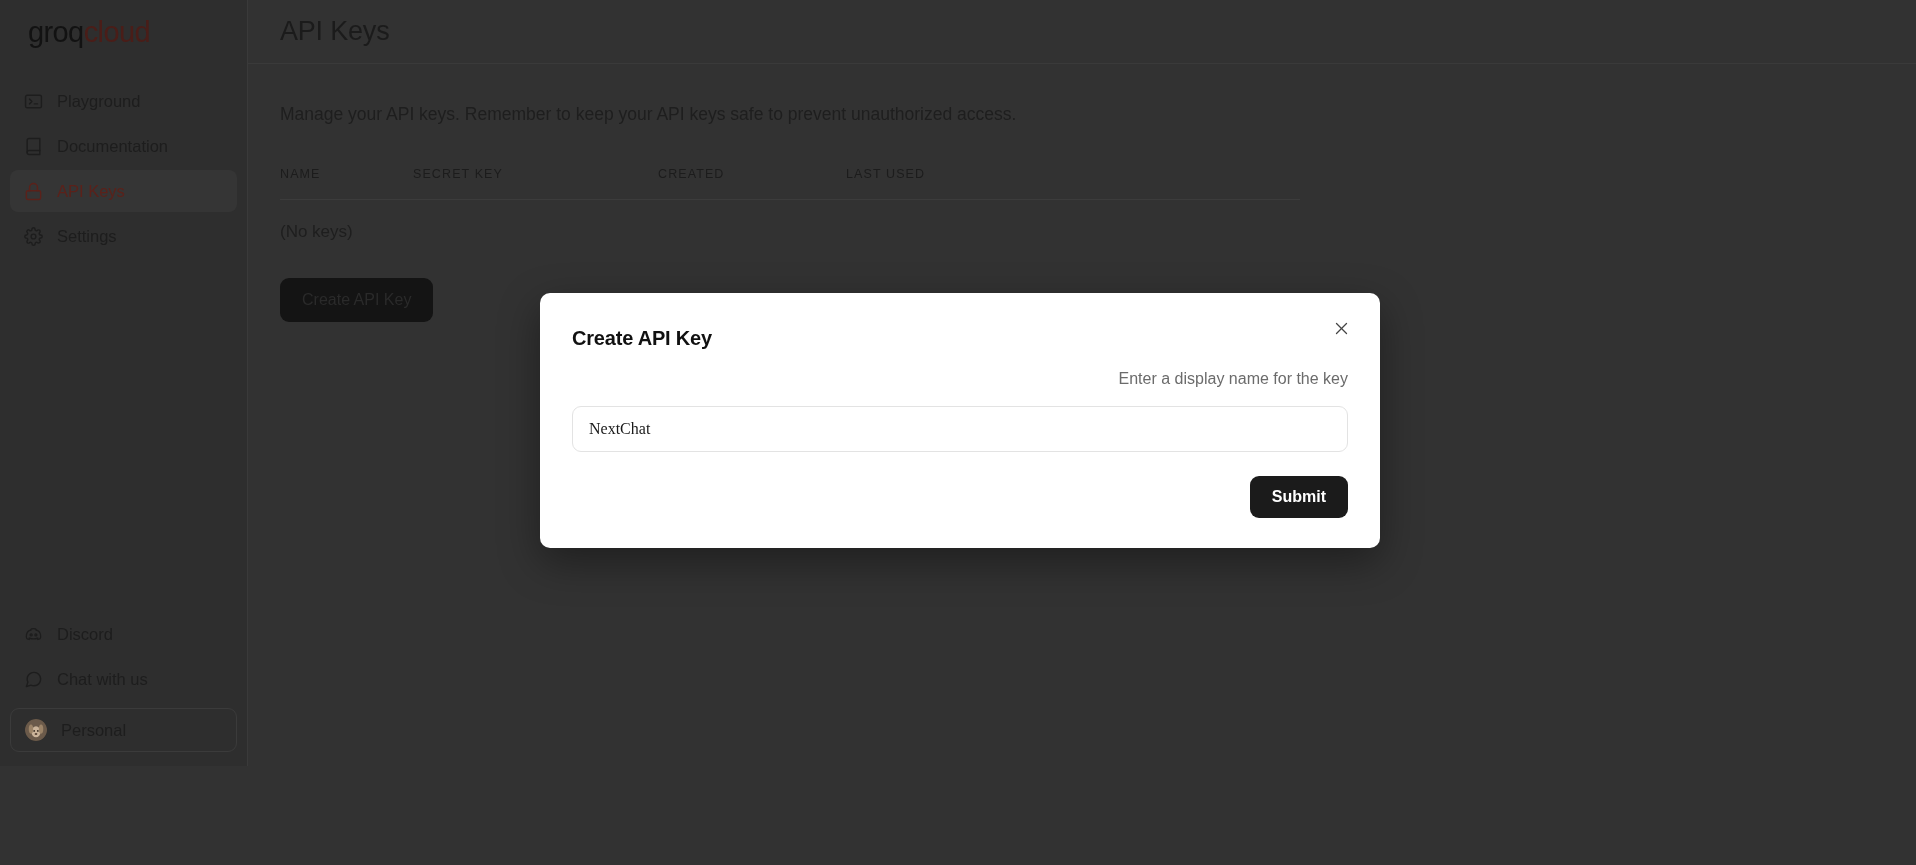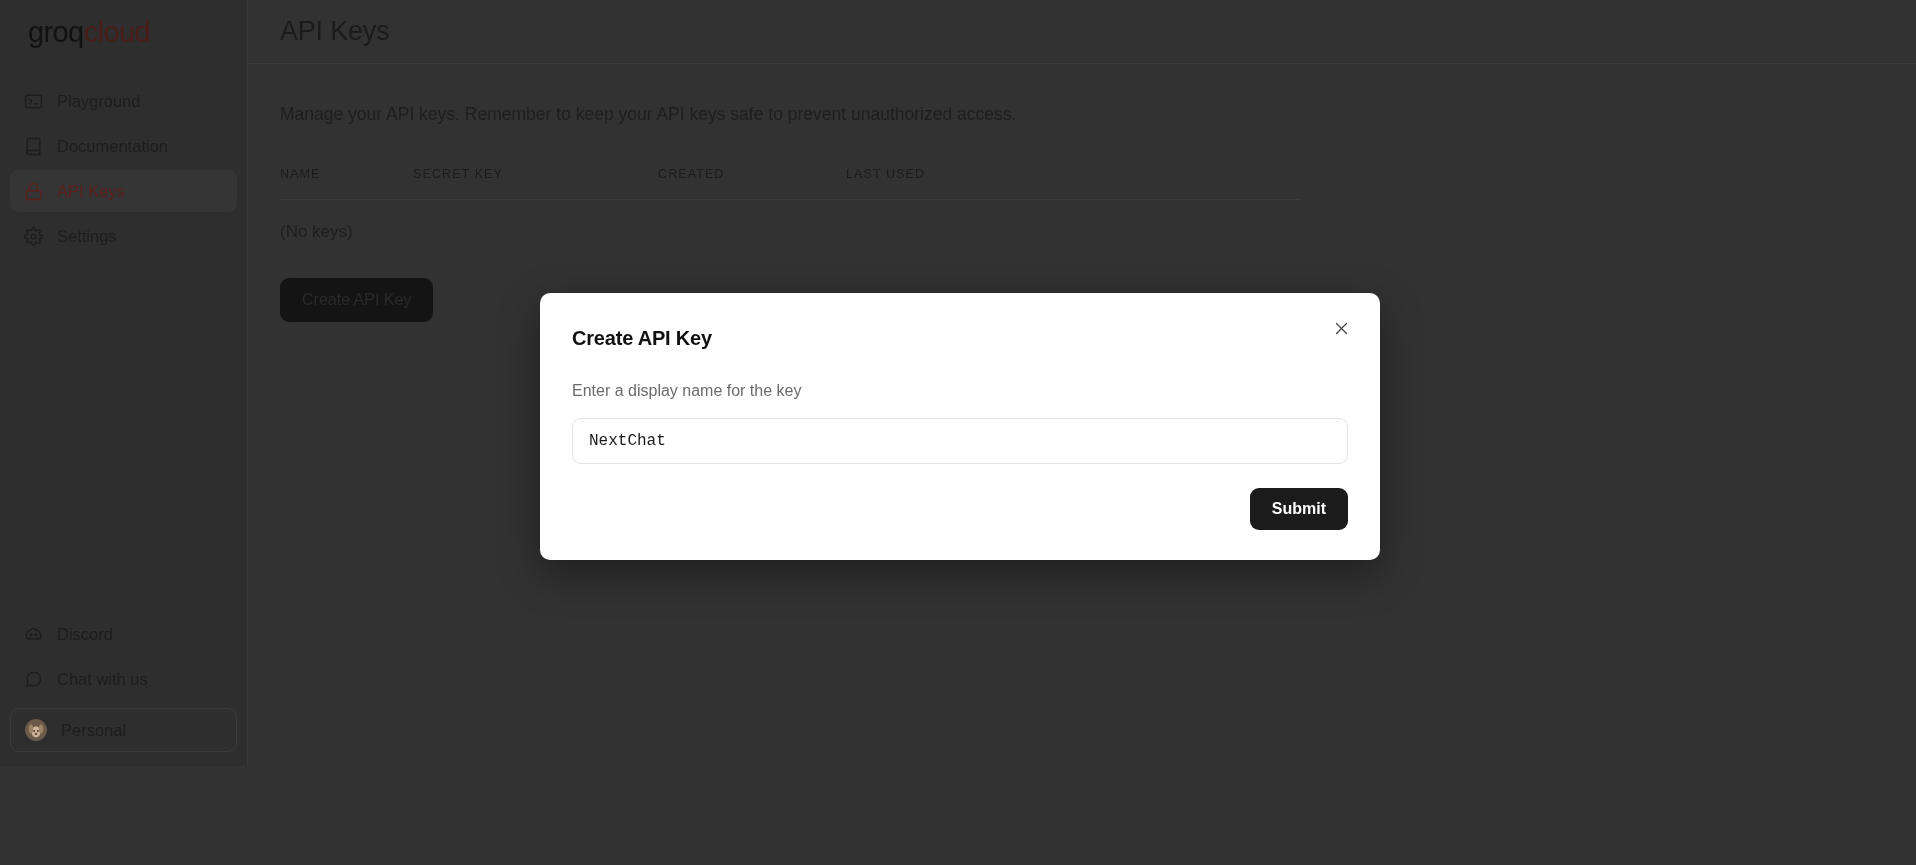--- a/index.html
+++ b/index.html
@@ -207,34 +207,35 @@
     width: 26px;
     height: 26px;
     display: flex;
     align-items: center;
     justify-content: center;
     cursor: pointer;
     color: #444;
   }
 
   #modal-field-label {
-    margin-top: 32px;
+    margin-top: 20px;
     font-size: 16px;
     color: #6b6b6b;
+    text-align: right;
   }
 
   #modal-input {
     margin-top: 18px;
     width: 100%;
     height: 46px;
     border: 1px solid #e3e3e3;
     border-radius: 9px;
     padding: 0 16px;
     font-size: 16px;
-    font-family: Liberation Mono, monospace;
+    font-family: Liberation Serif, serif;
     color: #1a1a1a;
     background: #fff;
     outline: none;
   }
 
   #modal-actions {
     margin-top: 24px;
     display: flex;
     justify-content: flex-end;
   }

